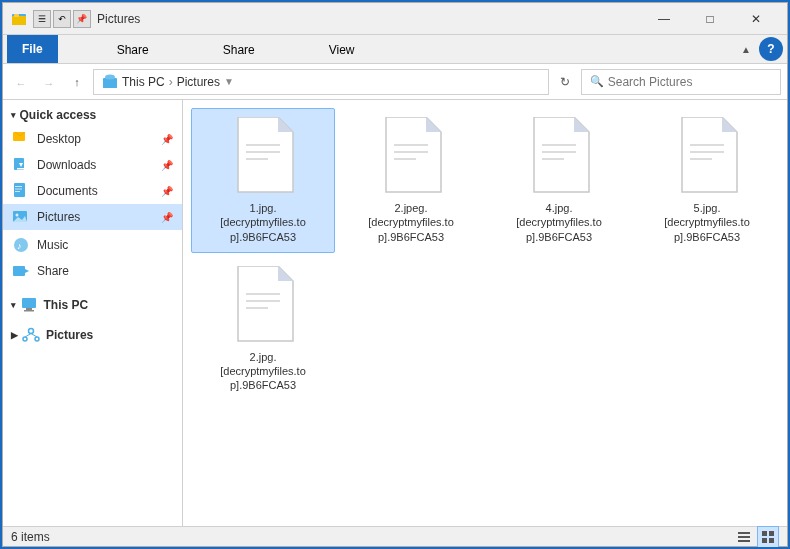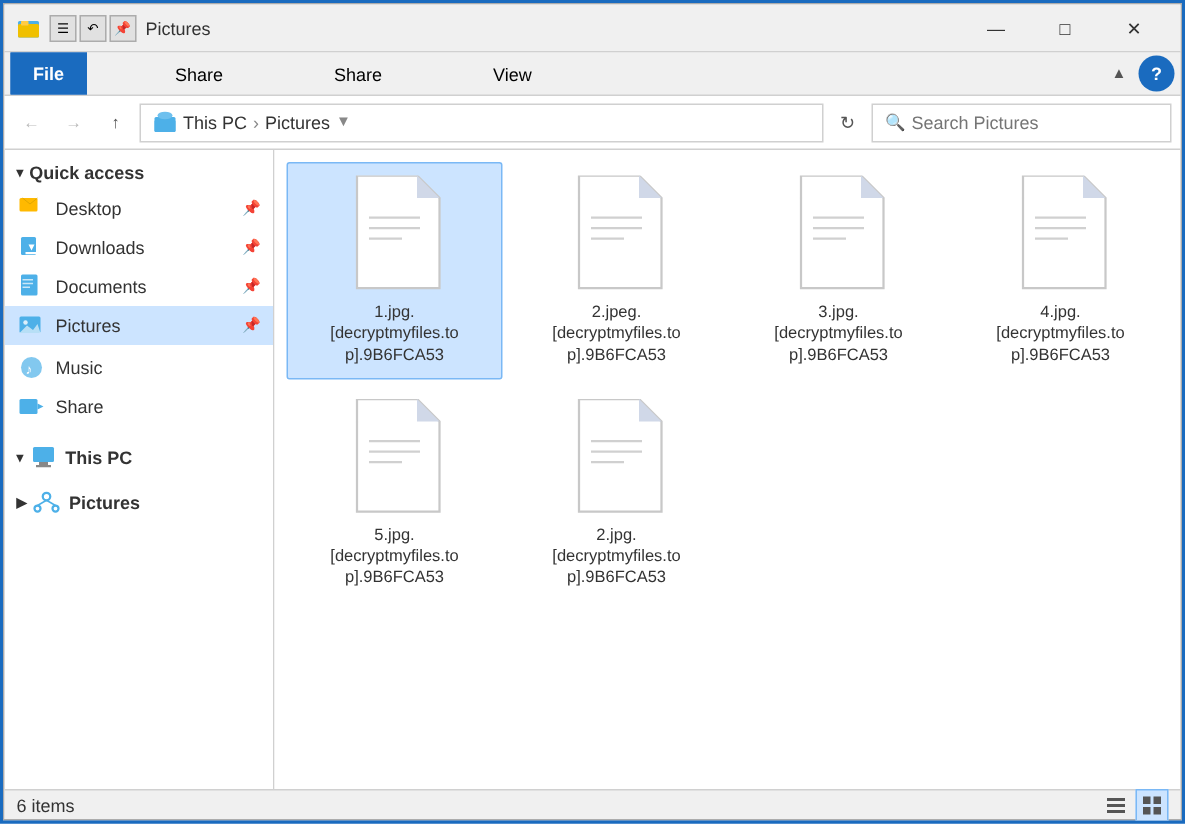--- a/index.html
+++ b/index.html
@@ -499,32 +499,20 @@
               <polygon points="10,0 50,0 65,15 65,75 10,75" fill="white" stroke="#c8c8c8" stroke-width="1.5"></polygon>
               <polygon points="50,0 50,15 65,15" fill="#d0d8e8"></polygon>
               <line x1="18" y1="28" x2="52" y2="28" stroke="#d0d0d0" stroke-width="1.5"></line>
               <line x1="18" y1="35" x2="52" y2="35" stroke="#d0d0d0" stroke-width="1.5"></line>
               <line x1="18" y1="42" x2="40" y2="42" stroke="#d0d0d0" stroke-width="1.5"></line>
             </svg>
           </div>
           <div class="file-name">2.jpeg.[decryptmyfiles.top].9B6FCA53</div>
         </div>
 
-        <div class="file-item">
-          <div class="file-icon">
-            <svg class="doc-icon" viewBox="0 0 70 80">
-              <polygon points="10,0 50,0 65,15 65,75 10,75" fill="white" stroke="#c8c8c8" stroke-width="1.5"></polygon>
-              <polygon points="50,0 50,15 65,15" fill="#d0d8e8"></polygon>
-              <line x1="18" y1="28" x2="52" y2="28" stroke="#d0d0d0" stroke-width="1.5"></line>
-              <line x1="18" y1="35" x2="52" y2="35" stroke="#d0d0d0" stroke-width="1.5"></line>
-              <line x1="18" y1="42" x2="40" y2="42" stroke="#d0d0d0" stroke-width="1.5"></line>
-            </svg>
-          </div>
-          <div class="file-name">3.jpg.[decryptmyfiles.top].9B6FCA53</div>
-        </div>
 
         <div class="file-item">
           <div class="file-icon">
             <svg class="doc-icon" viewBox="0 0 70 80">
               <polygon points="10,0 50,0 65,15 65,75 10,75" fill="white" stroke="#c8c8c8" stroke-width="1.5"></polygon>
               <polygon points="50,0 50,15 65,15" fill="#d0d8e8"></polygon>
               <line x1="18" y1="28" x2="52" y2="28" stroke="#d0d0d0" stroke-width="1.5"></line>
               <line x1="18" y1="35" x2="52" y2="35" stroke="#d0d0d0" stroke-width="1.5"></line>
               <line x1="18" y1="42" x2="40" y2="42" stroke="#d0d0d0" stroke-width="1.5"></line>
             </svg>

